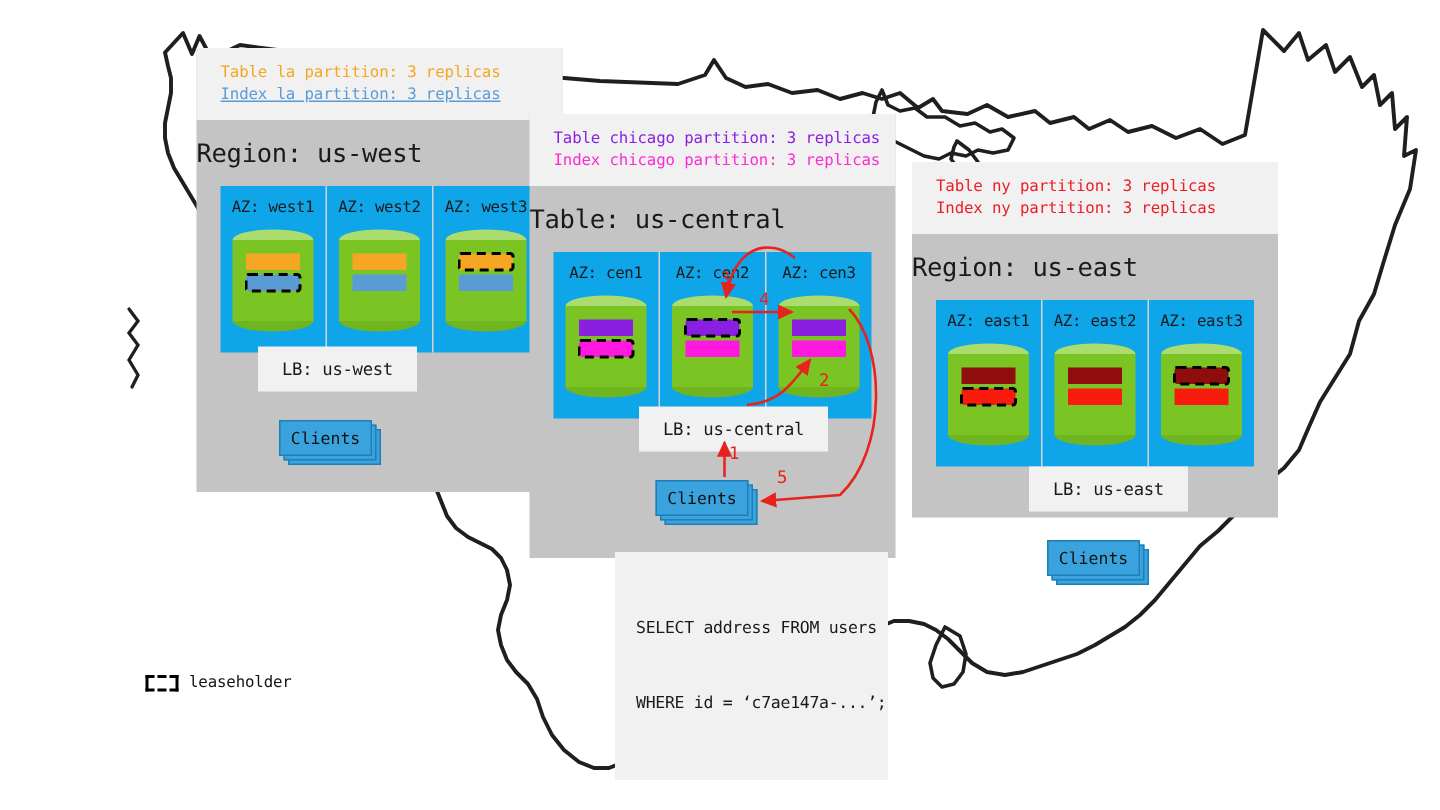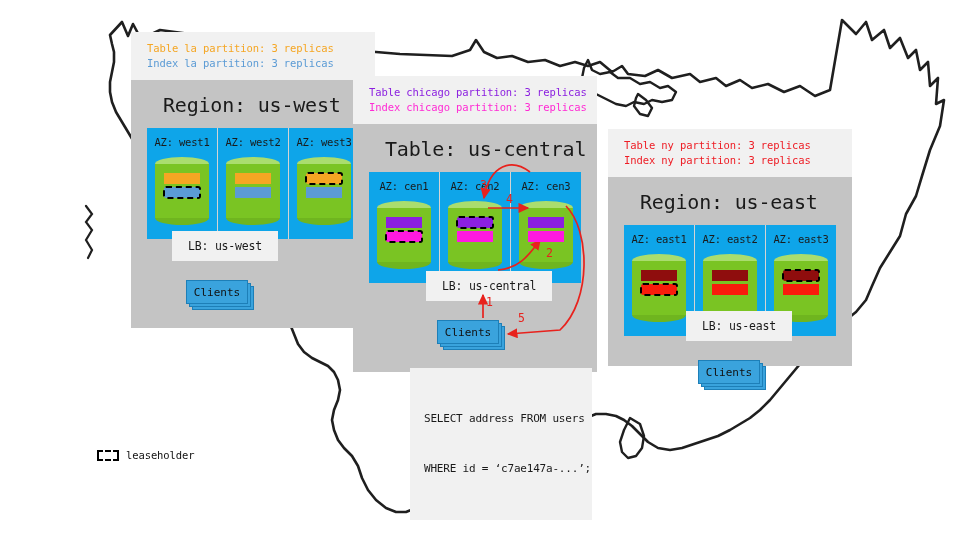--- a/index.html
+++ b/index.html
@@ -19,22 +19,22 @@
     position: absolute;
     background: #c4c4c4;
   }
   .legend-box {
     background: #f1f1f1;
     padding: 9px 14px 9px 16px;
     line-height: 1.45;
   }
   .legend-line { font-size: 10.5px; white-space: nowrap; letter-spacing: -0.1px; }
   .region-title {
-    font-size: 20px; color: #1a1a1a;
-    padding: 13px 0 11px 32px;
+    font-size: 17px; color: #1a1a1a;
+    padding: 13px 0 11px 0;
     letter-spacing: -0.2px;
   }
   .az-strip {
     background: #0ea5e9;
     margin: 0 16px;
     display: flex;
   }
   .az-cell {
     flex: 1 1 0;
     padding: 8px 0 14px;
@@ -148,21 +148,21 @@
 
     <path fill="none" stroke="#1f1f1f" stroke-width="2.4" stroke-linecap="round" stroke-linejoin="round" d="M630,418 L640,424 L644,436 L642,448 L636,456 L628,458 L622,452
          L620,442 L624,430 L630,418 Z"></path>
 
     <path fill="none" stroke="#1f1f1f" stroke-width="2.2" stroke-linecap="round" d="M86,206 L92,214 L86,222 L92,230 L86,240 L92,250 L88,258"></path>
   </svg>
 
   <div class="region" style="left:95px; top:32px; width:244px; height:296px;margin-left:36px;">
     <div class="legend-box">
       <div class="legend-line" style="color:#f5a623;">Table la partition: 3 replicas</div>
-      <div class="legend-line" style="color:#5b9bd5;">Index la partition: 3 replicas</div>
+      <div class="legend-line" style="color:#5b9bd5;text-decoration:underline;">Index la partition: 3 replicas</div>
     </div>
     <div class="region-title">Region: us-west</div>
     <div class="az-strip">
       <div class="az-cell">
         <div class="az-label">AZ: west1</div>
         <div class="cyl">
           <div class="top"></div>
           <div class="bot"></div>
           <div class="body"></div>
           <div class="bars">
@@ -254,21 +254,21 @@
     <div class="sh s3"></div>
     <div class="sh s2"></div>
     <div class="face">Clients</div>
   </div>
 
   <div id="sqlbox" style="left:410px; top:368px; width:182px;">
     <div>SELECT address FROM users</div>
     <div>WHERE id = ‘c7ae147a-...’;</div>
   </div>
 
-  <div class="region" style="left:608px; top:129px; width:244px; height:237px;">
+  <div class="region" style="left:608px; top:108px; width:244px; height:237px;">
     <div class="legend-box">
       <div class="legend-line" style="color:#ee1c24;">Table ny partition: 3 replicas</div>
       <div class="legend-line" style="color:#ee1c24;">Index ny partition: 3 replicas</div>
     </div>
     <div class="region-title">Region: us-east</div>
     <div class="az-strip">
       <div class="az-cell">
         <div class="az-label">AZ: east1</div>
         <div class="cyl">
           <div class="top"></div>

